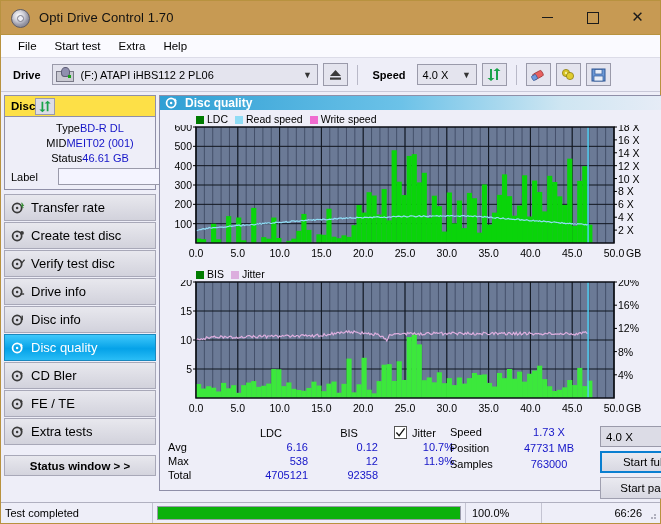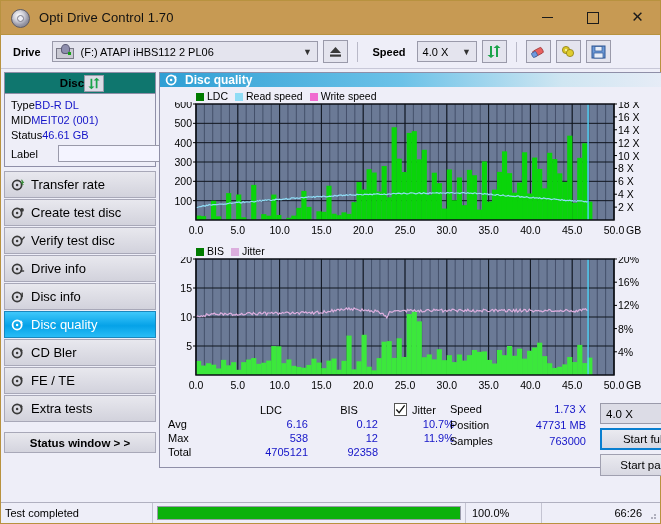--- a/index.html
+++ b/index.html
@@ -70,27 +70,27 @@
     display:flex;align-items:center;justify-content:center;box-sizing:border-box;
   }
   .sep{width:1px;height:20px;background:#b9b9c8;margin:0 4px;}
   
   .bodyrow{display:flex;height:399px;}
   .sidebar{width:158px;box-sizing:border-box;padding:3px 3px 0 3px;}
   .panel-disc{
     border:1px solid #8f8fa8;background:#eeeef8;box-sizing:border-box;
   }
   .panel-head{
-    height:20px;display:flex;align-items:center;justify-content:center;
-    border-bottom:1px solid #8f8fa8;padding:0 2px 0 6px;background:#0f766e;
+    height:20px;display:flex;align-items:center;justify-content:flex-start;
+    border-bottom:1px solid #8f8fa8;padding:0 2px 0 6px;background:#fde047;
   }
   .panel-head .ttl{font-weight:bold;font-size:11.5px;color:#000;}
   .hbtn{width:20px;height:17px;background:#dcdce6;border:1px solid #9a9aaa;display:flex;align-items:center;justify-content:center;box-sizing:border-box;}
   .disc-rows{padding:3px 6px 4px 6px;}
-  .drow{display:flex;justify-content:flex-start;align-items:center;height:15px;font-size:11px;}
+  .drow{display:flex;justify-content:center;align-items:center;height:15px;font-size:11px;margin-left:20px;}
   .drow .k{color:#000;}
   .drow .v{color:#1414c8;}
   .labelrow{display:flex;align-items:center;margin-top:3px;gap:20px;}
   .labelrow .k{font-size:11px;color:#000;width:34px;}
   .labelinput{flex:1;height:17px;background:#f4f4ff;border:1px solid #9a9aaa;box-sizing:border-box;}
   .navlist{margin-top:4px;}
   .navitem{
     height:27px;margin-bottom:1px;display:flex;align-items:center;
     background:linear-gradient(#e8e8ee,#d2d2dc);
     border:1px solid #a8a8b8;box-sizing:border-box;font-size:13px;color:#000;
@@ -131,21 +131,21 @@
   .stat-grid .hd{color:#000;text-align:center;}
   .stat-grid .rh{color:#000;}
   .stat-grid .vl{color:#1414c8;text-align:right;padding-right:6px;}
   .stat-grid .vr{color:#1414c8;text-align:right;}
   .jitwrap{display:flex;align-items:center;gap:5px;justify-content:flex-start;}
   .chk{width:13px;height:13px;border:1px solid #555;background:#fff;display:flex;align-items:center;justify-content:center;box-sizing:border-box;}
   .chk svg{width:11px;height:11px;}
   .col-mid{width:150px;box-sizing:border-box;}
   .mid-grid{display:grid;grid-template-columns:62px 80px;row-gap:4px;align-items:center;}
   .mid-grid .k{color:#000;}
-  .mid-grid .v{color:#1414c8;text-align:right;padding-right:6px;}
+  .mid-grid .v{color:#1414c8;text-align:center;padding-right:6px;}
   .col-right{flex:1;padding-right:8px;box-sizing:border-box;display:flex;flex-direction:column;gap:4px;align-items:flex-start;}
   .rcombo{width:88px;height:21px;background:#dcdce6;border:1px solid #9a9aaa;display:flex;align-items:center;box-sizing:border-box;font-size:11.5px;}
   .rcombo .txt{flex:1;padding-left:5px;}
   .actbtn{
     width:88px;height:22px;background:linear-gradient(#eaeaf0,#d8d8e2);
     border:1px solid #a0a0b0;display:flex;align-items:center;justify-content:center;
     font-size:11.5px;color:#000;box-sizing:border-box;
   }
   .actbtn.focus{border:2px solid #0a7fd0;}
   
@@ -179,20 +179,26 @@
         <i class="min"></i>
       </div>
     <div class="wbtn">
         <i class="max"></i>
       </div>
     <div class="wbtn">
         <span class="clo">✕</span>
       </div>
   </div>
 
+  <div class="menubar">
+    <div class="menuitem">File</div>
+    <div class="menuitem">Start test</div>
+    <div class="menuitem">Extra</div>
+    <div class="menuitem">Help</div>
+  </div>
 
   <div class="toolbar">
     <div class="tl-label">Drive</div>
     <div class="combo drivecombo">
       <div class="dicon">
         <div class="body"></div>
           <div class="pers"></div>
           <div class="led"></div>
       </div>
       <div class="txt">(F:)  ATAPI iHBS112  2 PL06</div>

